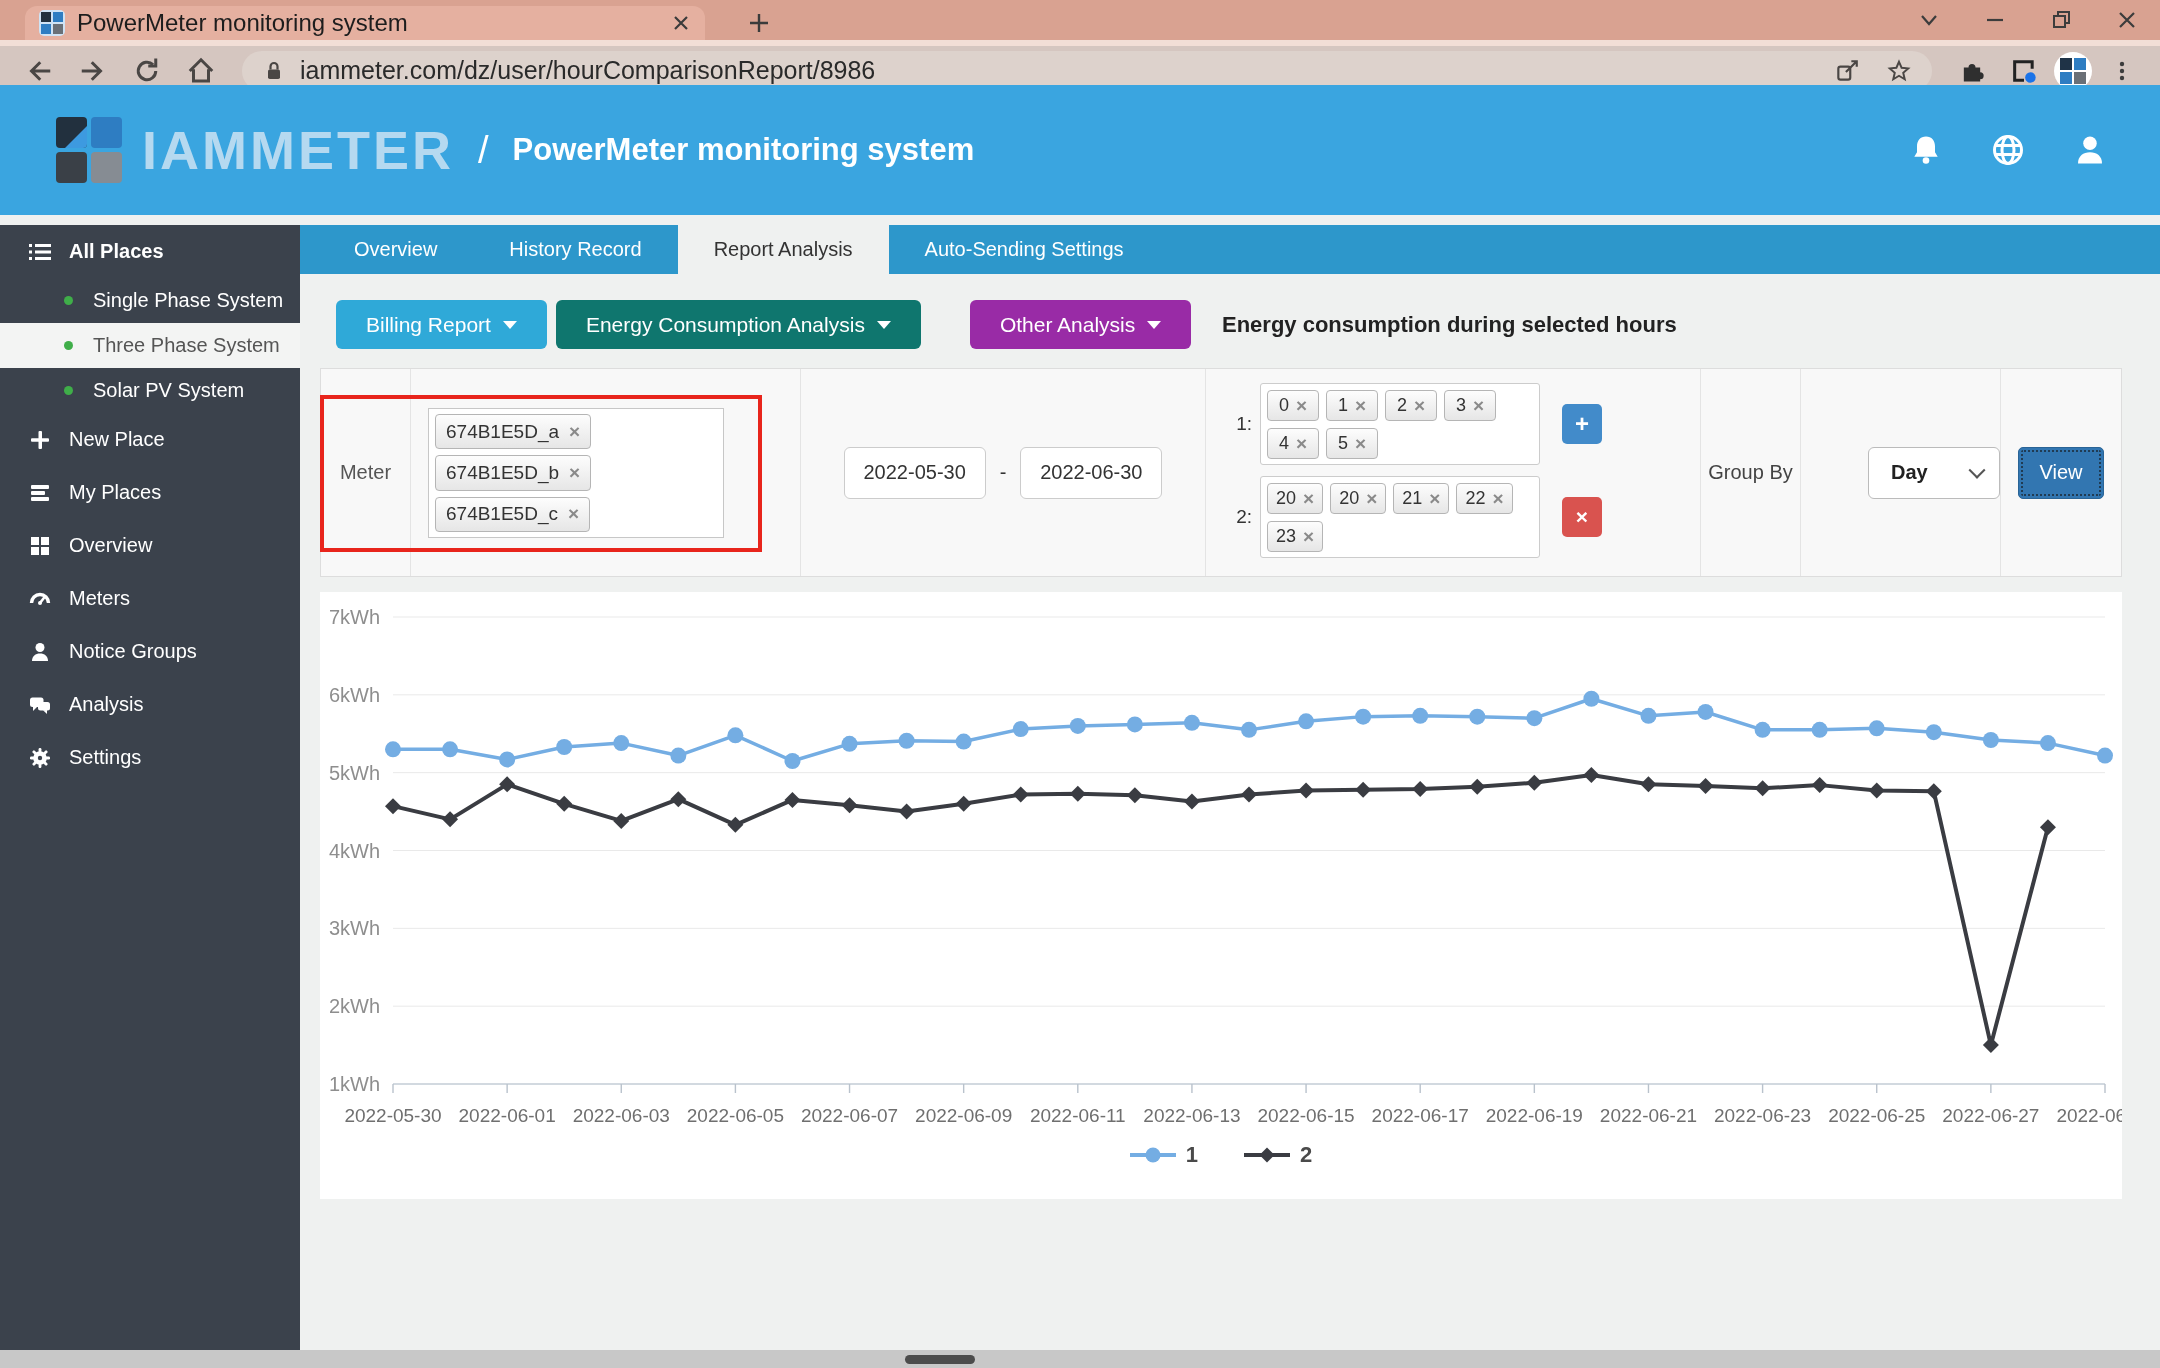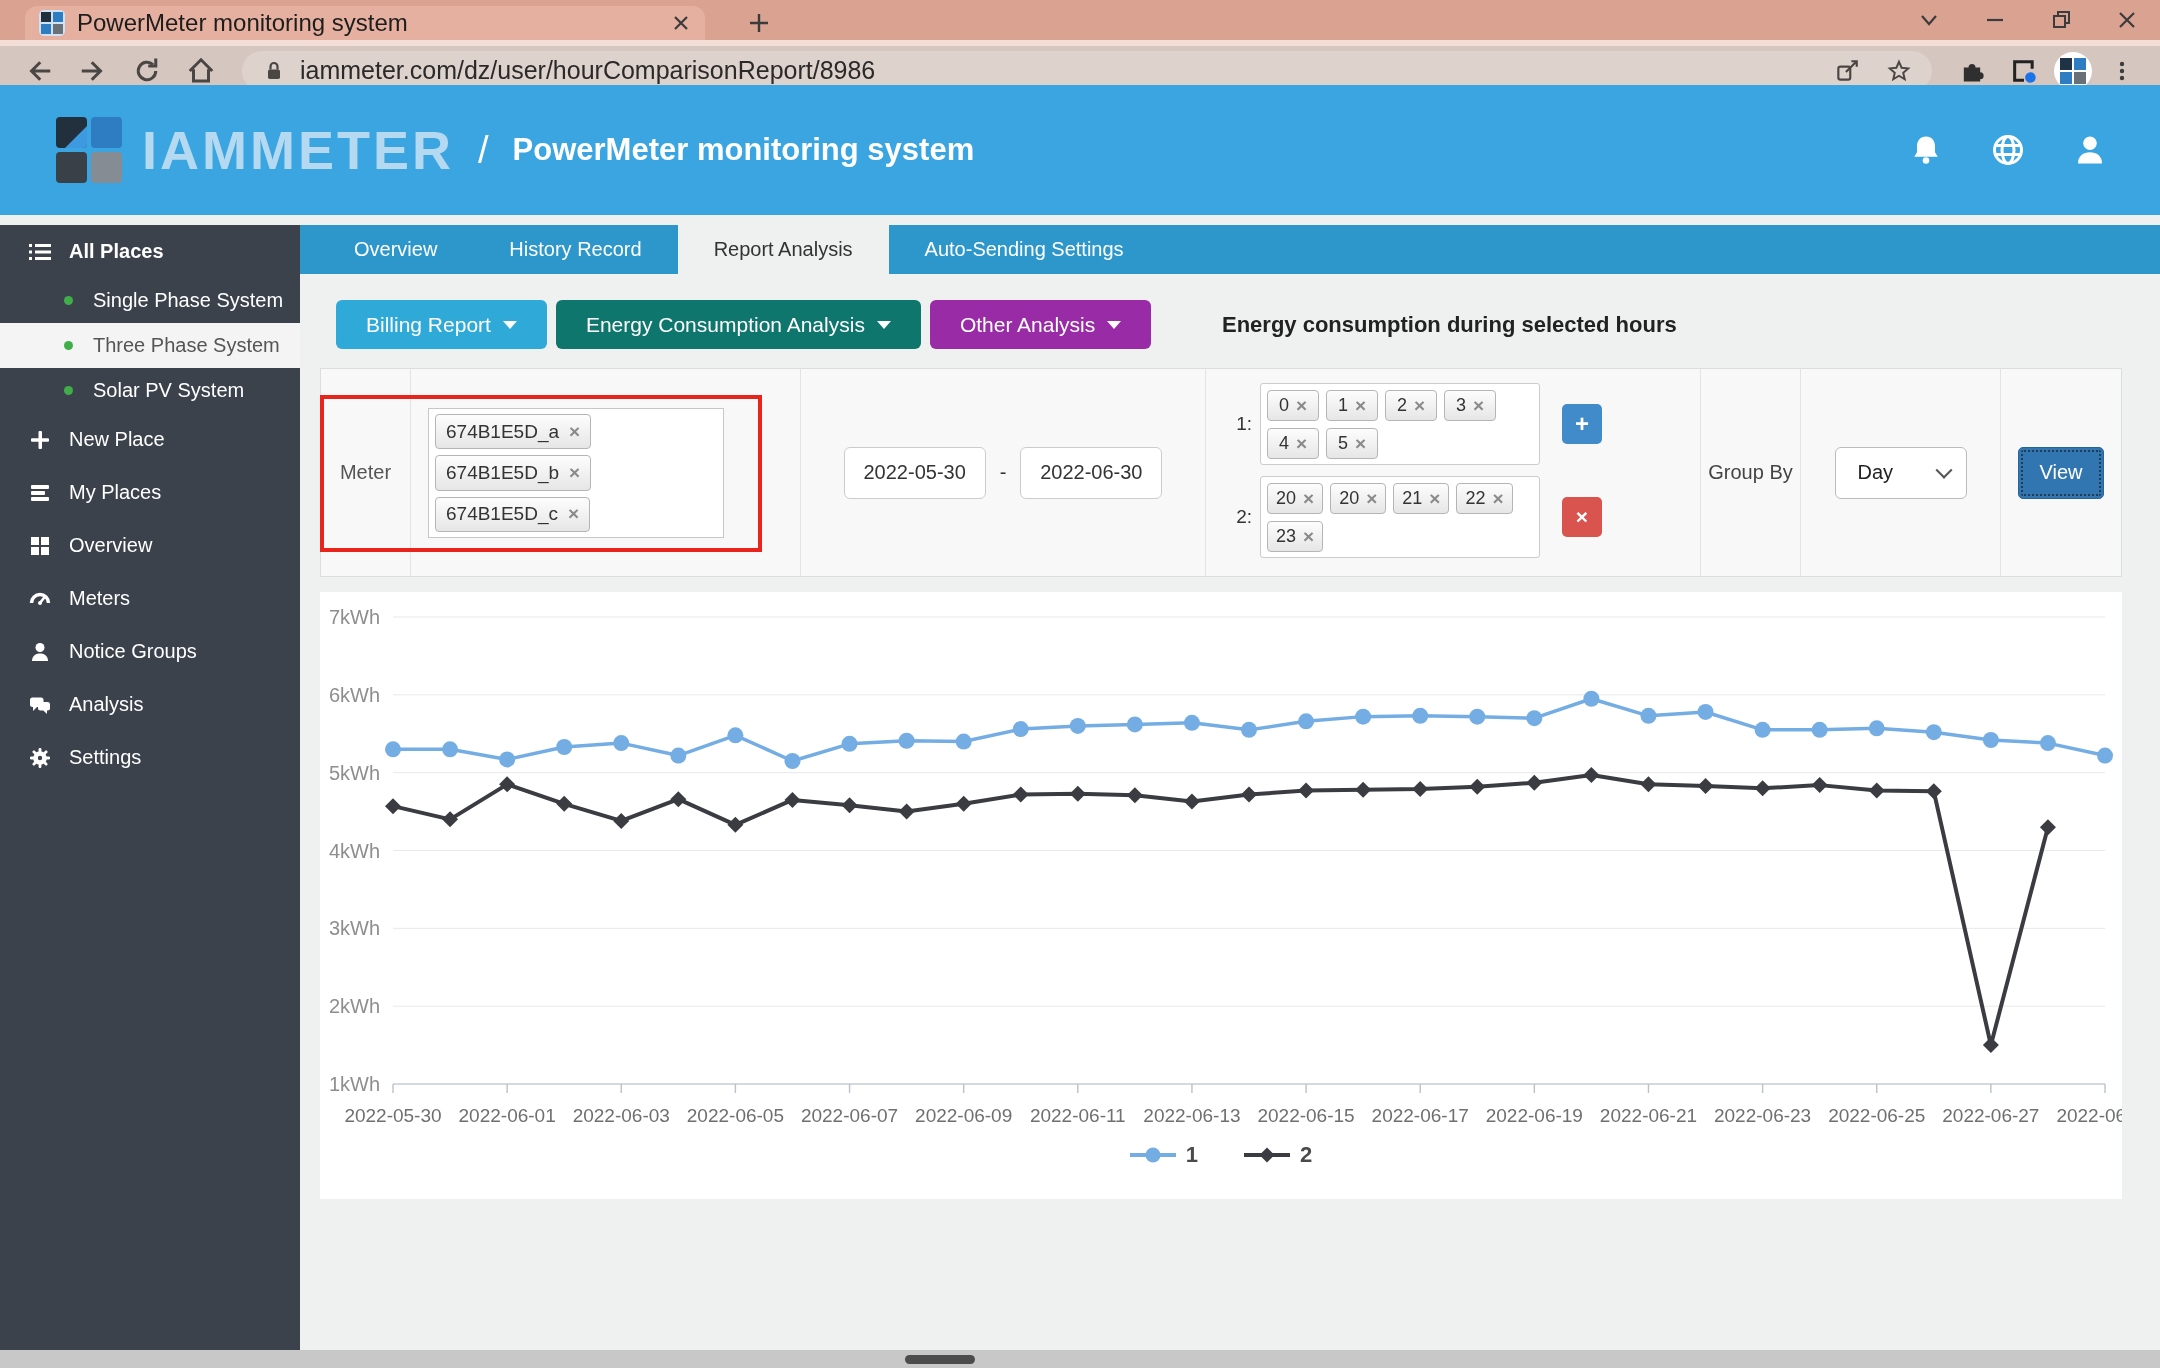--- a/index.html
+++ b/index.html
@@ -102,21 +102,21 @@
               padding:6px; display:flex; flex-wrap:wrap; gap:7px; align-content:flex-start; }
   .tag.small { padding:2px 8px; height:31px; font-size:18px; gap:7px; min-width:52px;
                justify-content:center; }
   .grp-btn { width:40px; height:40px; border:none; border-radius:5px; color:#fff; margin-left:14px;
              font-size:24px; font-weight:bold; font-family:inherit; cursor:pointer;
              display:flex; align-items:center; justify-content:center; }
   .grp-btn.add { background:#428bca; }
   .grp-btn.remove { background:#d9534f; font-size:21px; }
   .c-groupby-label { width:100px; display:flex; align-items:center; justify-content:center;
                      font-size:20px; color:#444; }
-  .c-groupby { width:200px; display:flex; align-items:center; justify-content:center; }
+  .c-groupby { width:200px; display:flex; align-items:center; justify-content:flex-end;font-weight:bold; }
   .select { width:132px; height:52px; background:#fff; border:1px solid #bbb; border-radius:6px;
             display:flex; align-items:center; justify-content:space-between; padding:0 16px 0 22px;
             font-size:20px; color:#222; cursor:pointer; }
   .chev { width:12px; height:12px; border-right:2.5px solid #555; border-bottom:2.5px solid #555;
           transform:rotate(45deg) translate(-2px,-2px); }
   .c-view { flex:1; display:flex; align-items:center; justify-content:center; }
   .view-btn { width:86px; height:52px; background:#3276b1; border:1px solid #2a6496; border-radius:5px;
               color:#fff; font-size:20px; font-family:inherit; cursor:pointer;
               outline:2px dotted rgba(20,20,20,.6); outline-offset:-5px; }
 
@@ -397,21 +397,21 @@
 <div class="main" data-name="main-content">
   <div class="btnrow" data-name="report-buttons">
       <button class="rep-btn" data-name="billing-report-button" style="background: rgb(47, 169, 216);">
         <span data-name="button-label">Billing Report</span>
         <span class="caret" data-name="caret-down-icon"></span>
       </button>
       <button class="rep-btn" data-name="energy-consumption-analysis-button" style="background: #0f766e;">
         <span data-name="button-label">Energy Consumption Analysis</span>
         <span class="caret" data-name="caret-down-icon"></span>
       </button>
-      <button class="rep-btn" data-name="other-analysis-button" style="background: rgb(153, 43, 166);">
+      <button class="rep-btn" data-name="other-analysis-button" style="background: rgb(153, 43, 166); margin-left: 40px;">
         <span data-name="button-label">Other Analysis</span>
         <span class="caret" data-name="caret-down-icon"></span>
       </button>
     </div>
   <div class="section-title" data-name="section-title">Energy consumption during selected hours</div>
 
   <div class="filter-form" data-name="filter-form">
     <div class="cell c-meter-label">
       <span data-name="meter-label">Meter</span>
     </div>

